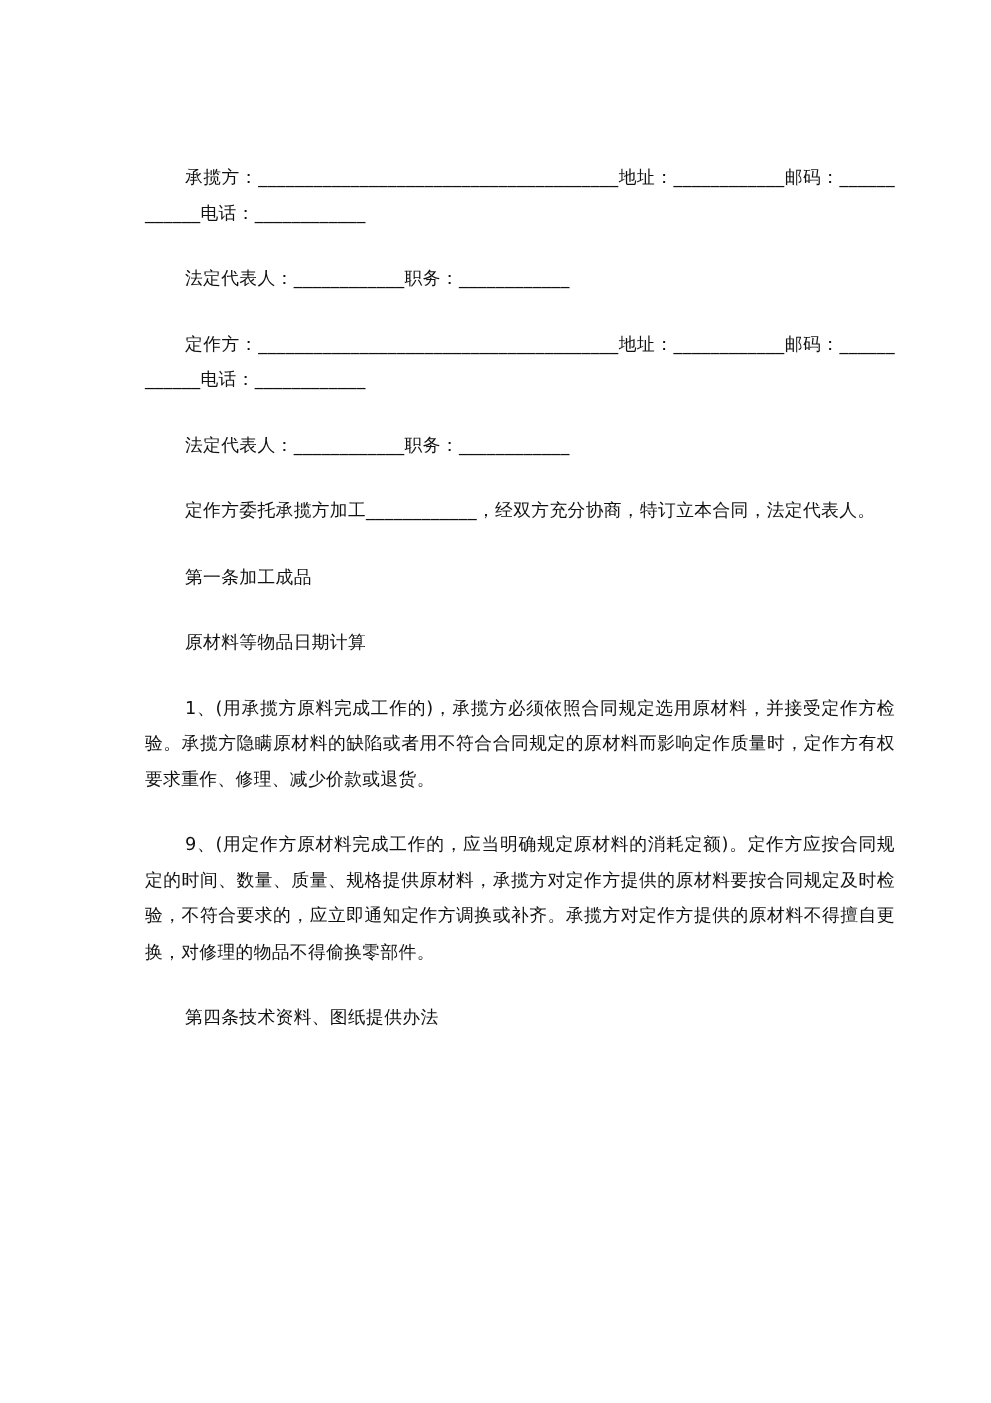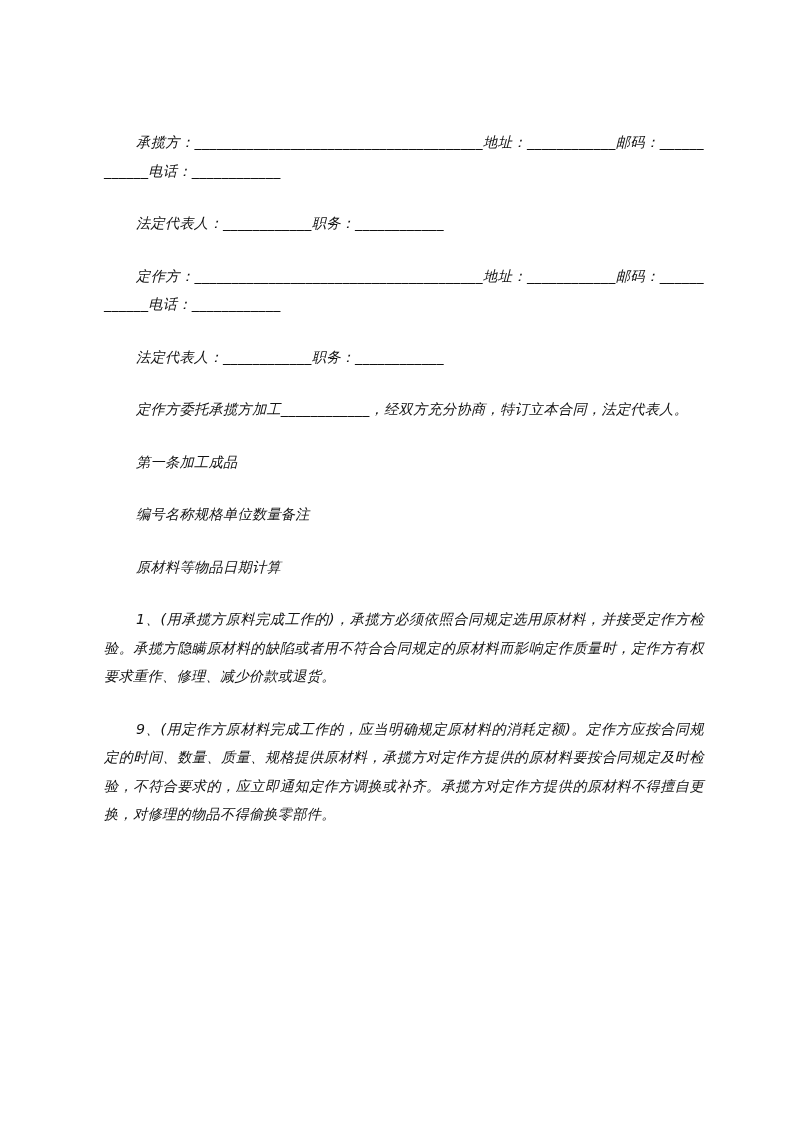--- a/index.html
+++ b/index.html
@@ -2,32 +2,32 @@
 <html><head>
   <meta charset="utf-8">
   <style>
     html, body { margin: 0; padding: 0; background: #ffffff; }
     body {
       width: 793px; height: 1122px; position: relative; overflow: hidden;
       font-family: "DejaVu Sans", "Liberation Sans", sans-serif;
       color: #111111;
     }
     .page {
-      position: absolute; left: 104px; top: 128px; width: 600px;
-      font-size: 14.2px; line-height: 28.5px; letter-spacing: 0.3px; font-style: italic;
+      position: absolute; left: 116px; top: 128px; width: 600px;
+      font-size: 14.2px; line-height: 28.5px; letter-spacing: 0.3px;
     }
     .para { margin: 0 0 24px 0; text-indent: 32px; text-align: justify; white-space: normal; word-break: break-all; }
   </style>
 </head>
 <body>
 
 <div class="page">
   <p class="para">承揽方：_______________________________________地址：____________邮码：____________电话：____________</p>
   <p class="para">法定代表人：____________职务：____________</p>
   <p class="para">定作方：_______________________________________地址：____________邮码：____________电话：____________</p>
   <p class="para">法定代表人：____________职务：____________</p>
   <p class="para">定作方委托承揽方加工____________，经双方充分协商，特订立本合同，法定代表人。</p>
   <p class="para">第一条加工成品</p>
-  <p class="para">编号名称规格单位数量备注</p>
   <p class="para">原材料等物品日期计算</p>
   <p class="para">1、(用承揽方原料完成工作的)，承揽方必须依照合同规定选用原材料，并接受定作方检验。承揽方隐瞒原材料的缺陷或者用不符合合同规定的原材料而影响定作质量时，定作方有权要求重作、修理、减少价款或退货。</p>
   <p class="para">9、(用定作方原材料完成工作的，应当明确规定原材料的消耗定额)。定作方应按合同规定的时间、数量、质量、规格提供原材料，承揽方对定作方提供的原材料要按合同规定及时检验，不符合要求的，应立即通知定作方调换或补齐。承揽方对定作方提供的原材料不得擅自更换，对修理的物品不得偷换零部件。</p>
+  <p class="para">第四条技术资料、图纸提供办法</p>
 </div>
 
 </body></html>

